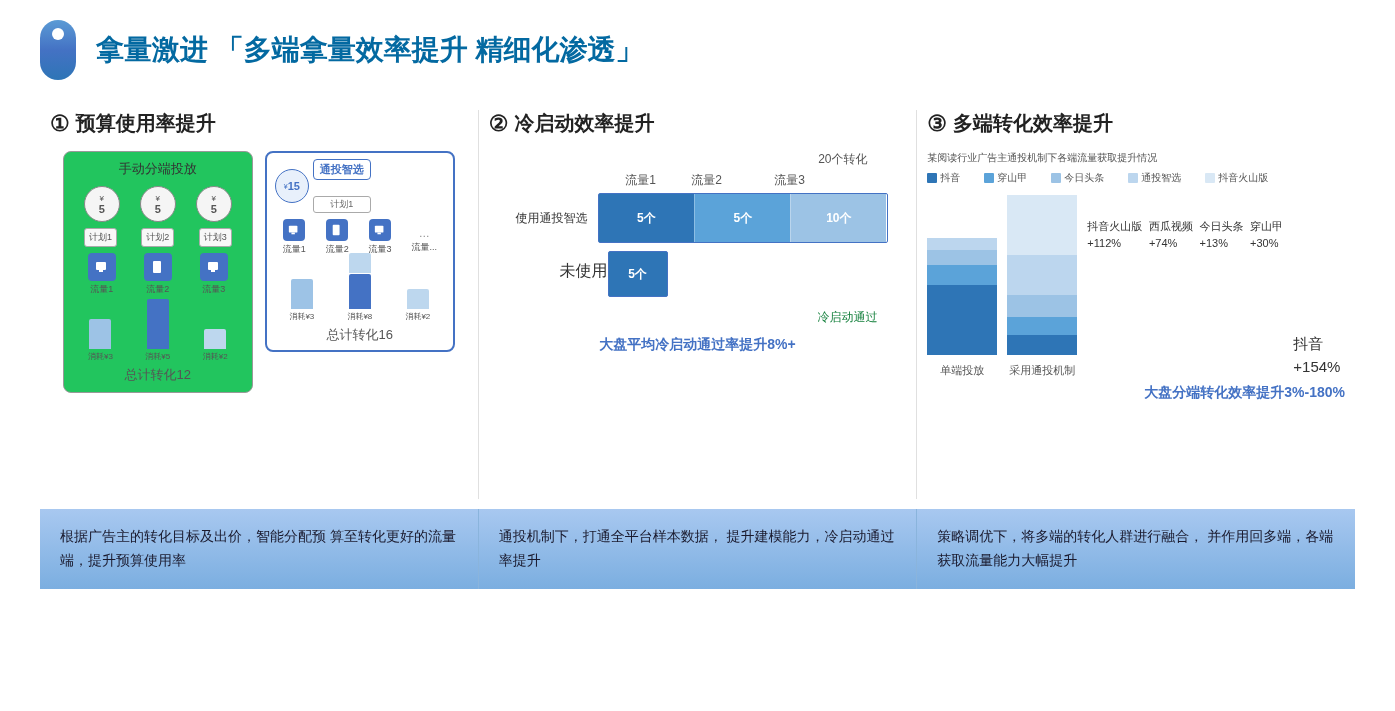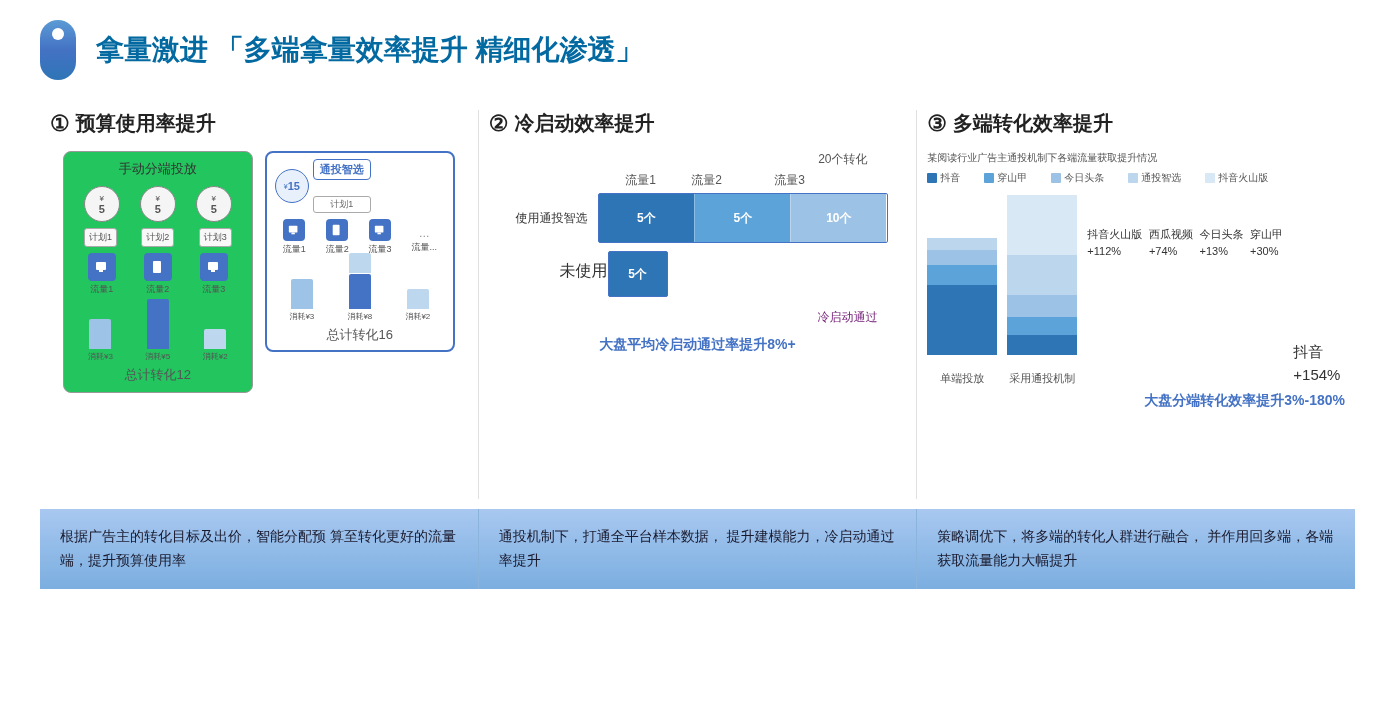--- a/index.html
+++ b/index.html
@@ -362,21 +362,21 @@
     .legend-dot {
       width: 10px;
       height: 10px;
       border-radius: 1px;
       flex-shrink: 0;
     }
     .stacked-bar-group {
       display: flex;
       flex-direction: column;
       align-items: center;
-      gap: 12px;
+      gap: 4px;
     }
     .stacked-bar-label {
       font-size: 11px;
       color: #555;
       margin-top: 4px;
       text-align: center;
     }
 
     .col3-chart-wrapper {
       display: flex;
@@ -608,21 +608,21 @@
             </div>
           </div>
 
           <div style="display:flex;align-items:flex-start;margin-top:8px;margin-bottom:12px;">
             <div style="width:100px;font-size:16px;color:#333;text-align:right;padding-top:10px;flex-shrink:0;">未使用</div>
             <div style="width:66px;">
               <div style="background:#2e75b6;border:1.5px solid #4472c4;border-radius:2px;width:60px;height:46px;display:flex;align-items:center;justify-content:center;font-size:12px;font-weight:bold;color:#fff;">5个</div>
             </div>
           </div>
 
-          <div style="text-align:right;font-size:12px;color:#701a75;margin-bottom:10px;padding-right:10px;">冷启动通过</div>
+          <div style="text-align:right;font-size:12px;color:#15803d;margin-bottom:10px;padding-right:10px;">冷启动通过</div>
 
           <div class="col2-summary">大盘平均冷启动通过率提升8%+</div>
         </div>
       </div>
     </div>
 
     <div class="col">
       <div class="col-title">
         <span class="col-num">③</span>
         <span>多端转化效率提升</span>

